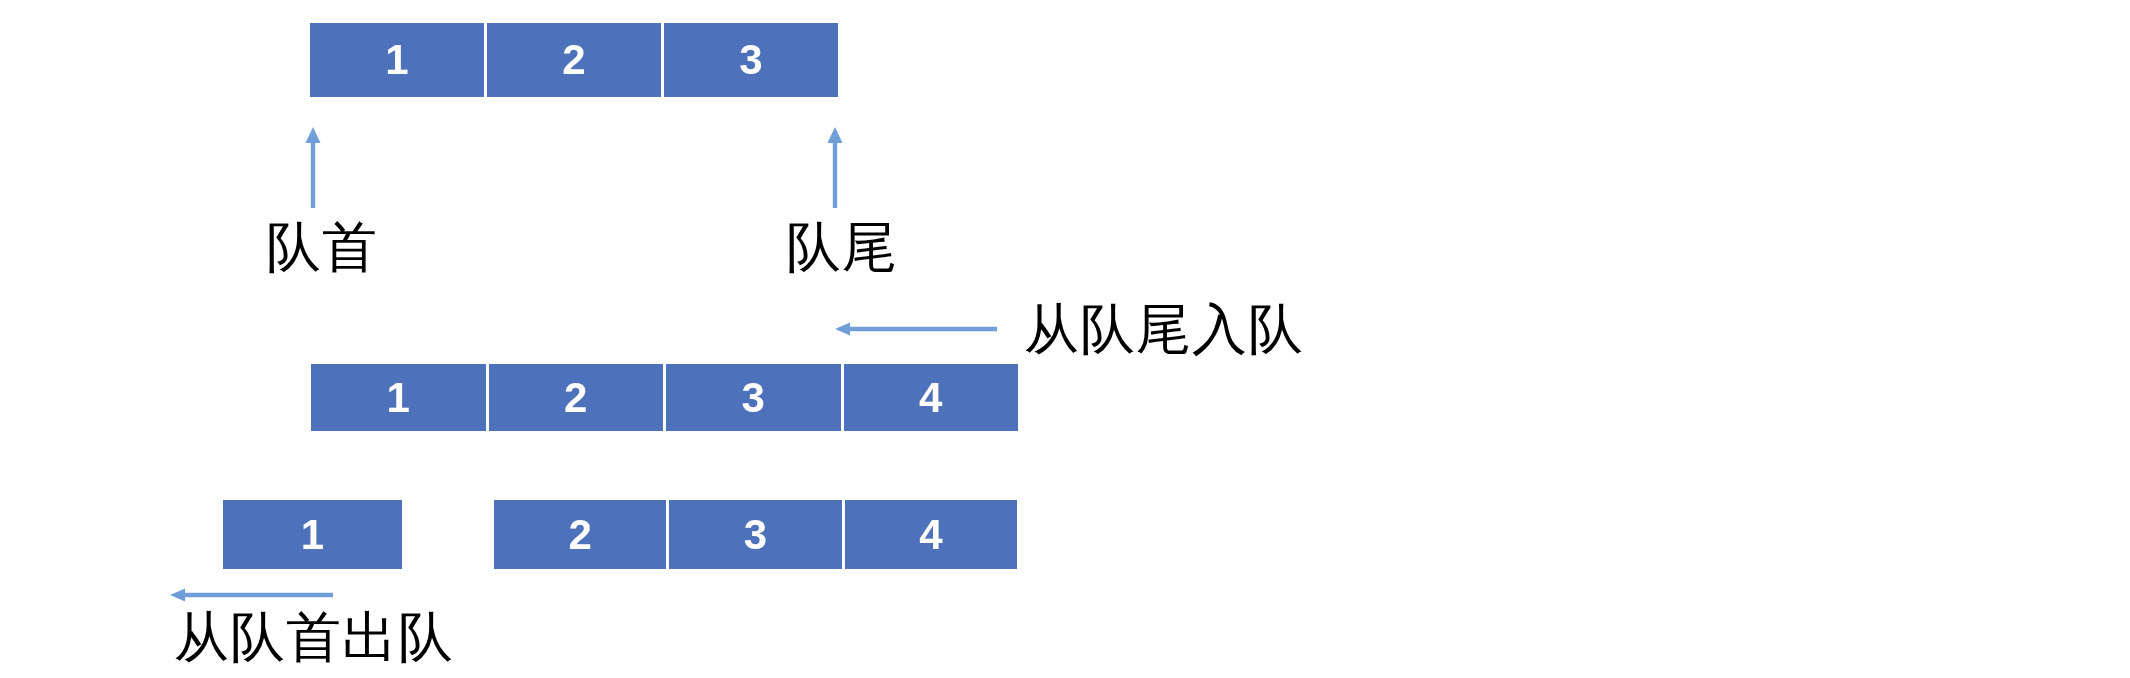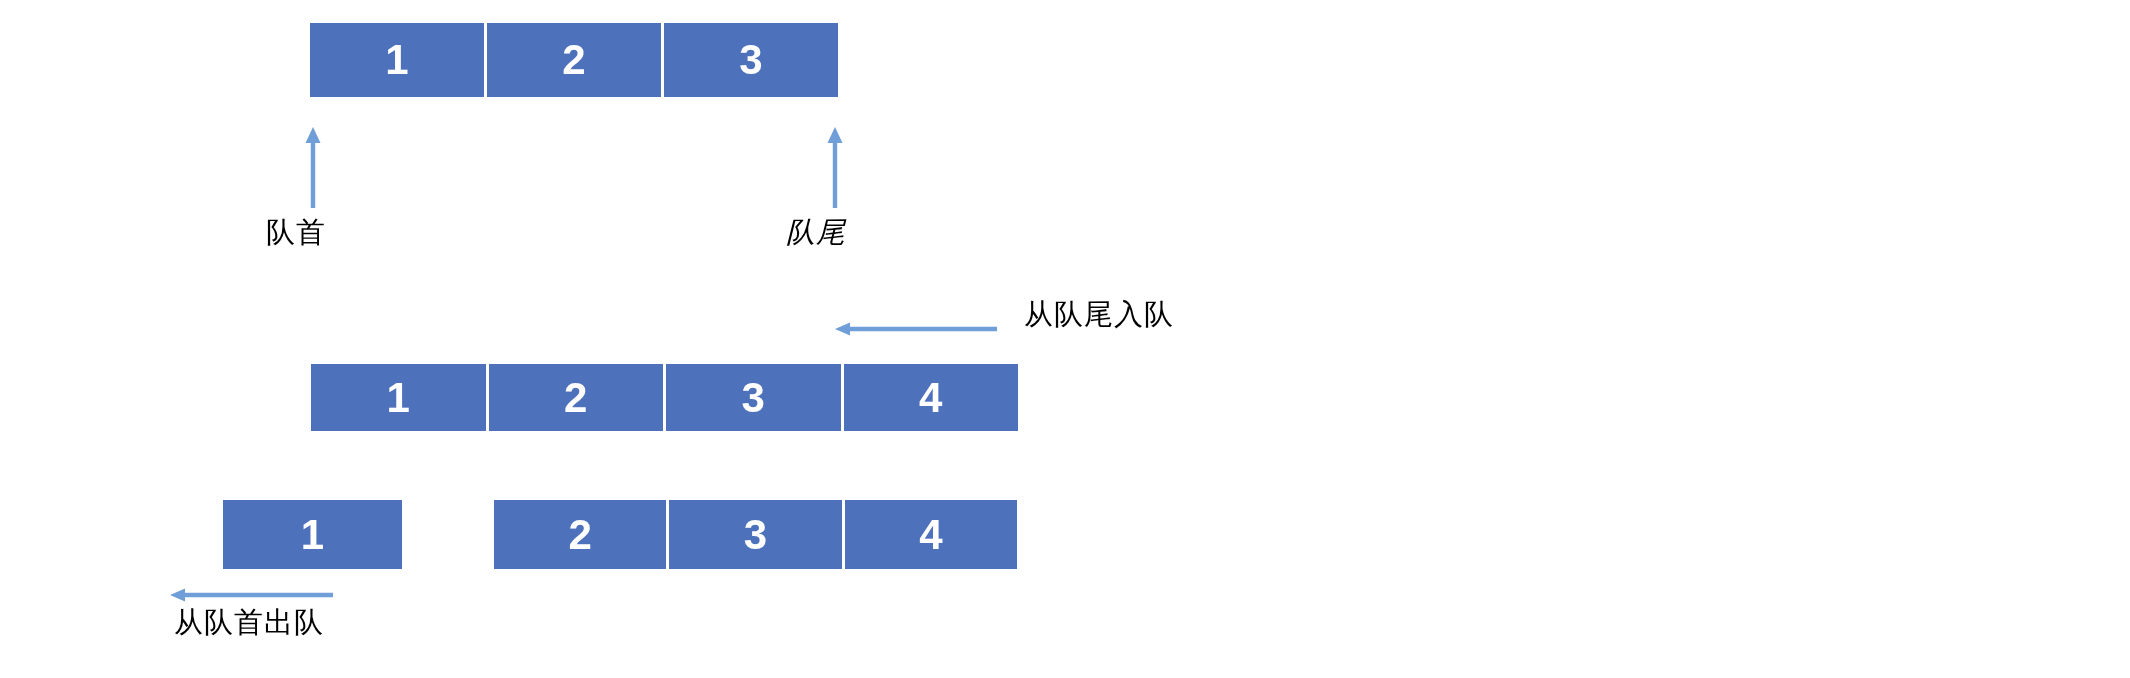--- a/index.html
+++ b/index.html
@@ -42,21 +42,21 @@
     display: flex;
     align-items: center;
     justify-content: center;
     font-size: 42px;
     font-weight: bold;
     line-height: 1;
   }
   .diagram-label {
     position: absolute;
     color: var(--label);
-    font-size: 29px;
+    font-size: 55px;
     line-height: 1.15;
     white-space: nowrap;
     letter-spacing: 1px;
   }
   .arrow-svg { position: absolute; display: block; }
   .arrow-svg path { fill: var(--arrow); }
 </style>
 </head>
 <body>
 
@@ -70,21 +70,21 @@
 
   <svg class="arrow-svg" style="left:305px; top:127px;" width="16" height="81" viewBox="0 0 16 81">
     <path d="M8 0 L15.5 16 L10.2 16 L10.2 81 L5.8 81 L5.8 16 L0.5 16 Z"></path>
   </svg>
 
   <svg class="arrow-svg" style="left:827px; top:127px;" width="16" height="81" viewBox="0 0 16 81">
     <path d="M8 0 L15.5 16 L10.2 16 L10.2 81 L5.8 81 L5.8 16 L0.5 16 Z"></path>
   </svg>
 
   <div class="diagram-label" style="left:266px; top:216px;">队首</div>
-  <div class="diagram-label" style="left:786px; top:216px;font-style:italic;">队尾</div>
+  <div class="diagram-label" style="left:786px; top:216px;">队尾</div>
 
   <svg class="arrow-svg" style="left:835px; top:322px;" width="162" height="14" viewBox="0 0 162 14">
     <path d="M0 7 L15 0.5 L15 4.8 L162 4.8 L162 9.2 L15 9.2 L15 13.5 Z"></path>
   </svg>
 
   <div class="diagram-label" style="left:1024px; top:298px;">从队尾入队</div>
 
   <div class="queue-row" style="left:311px; top:364px; width:707px; height:67px;">
     <div class="cell">1</div>
     <div class="cell">2</div>

